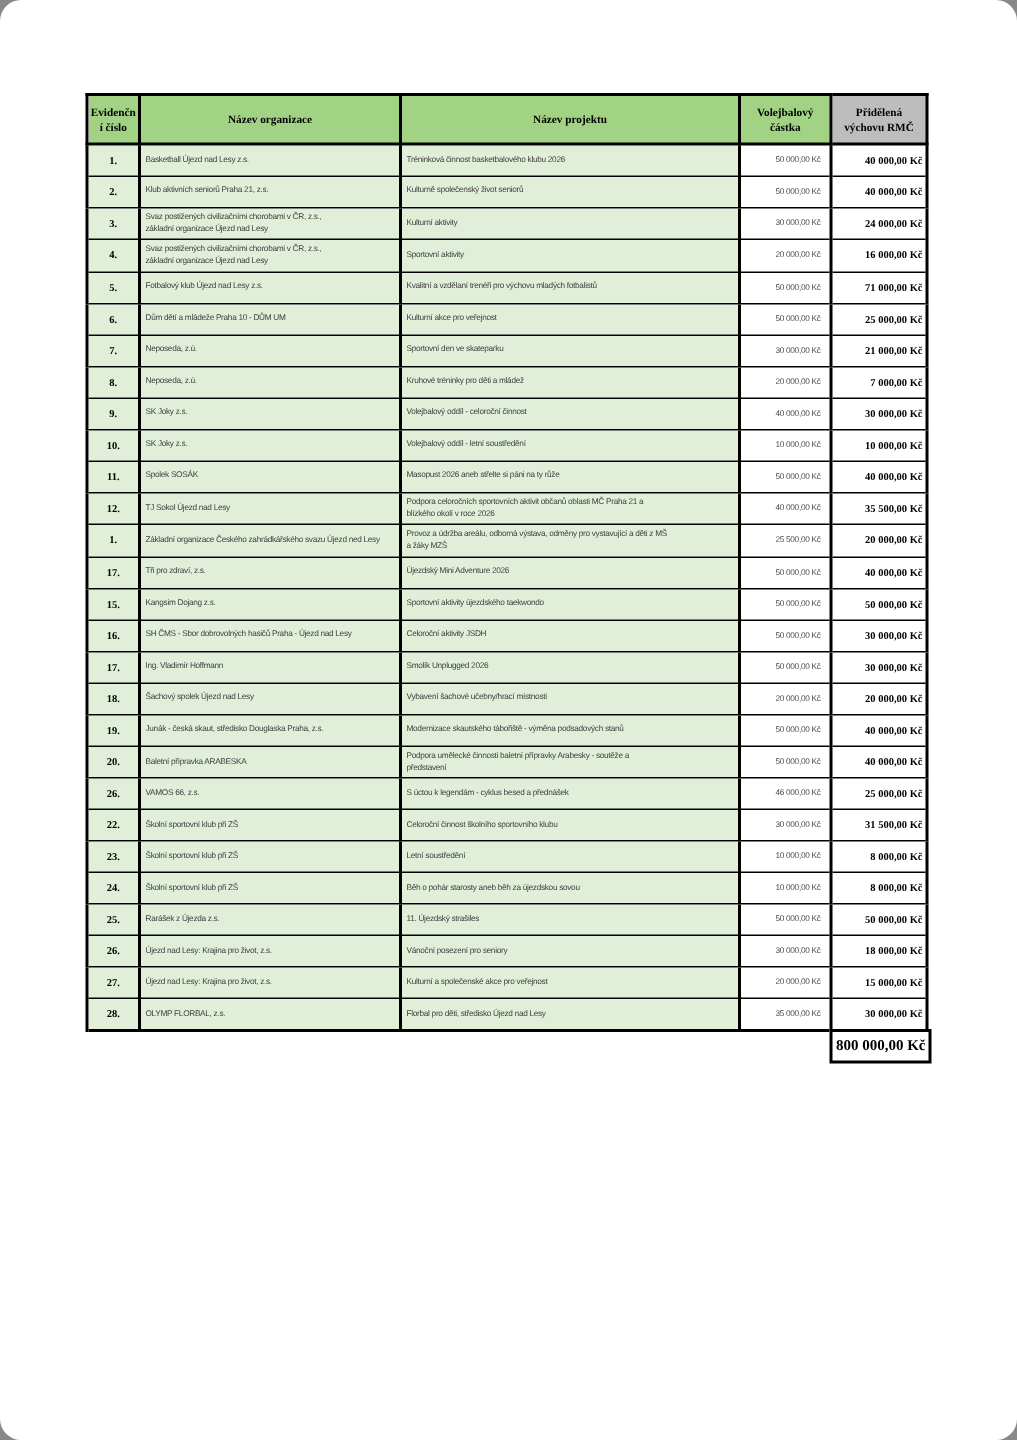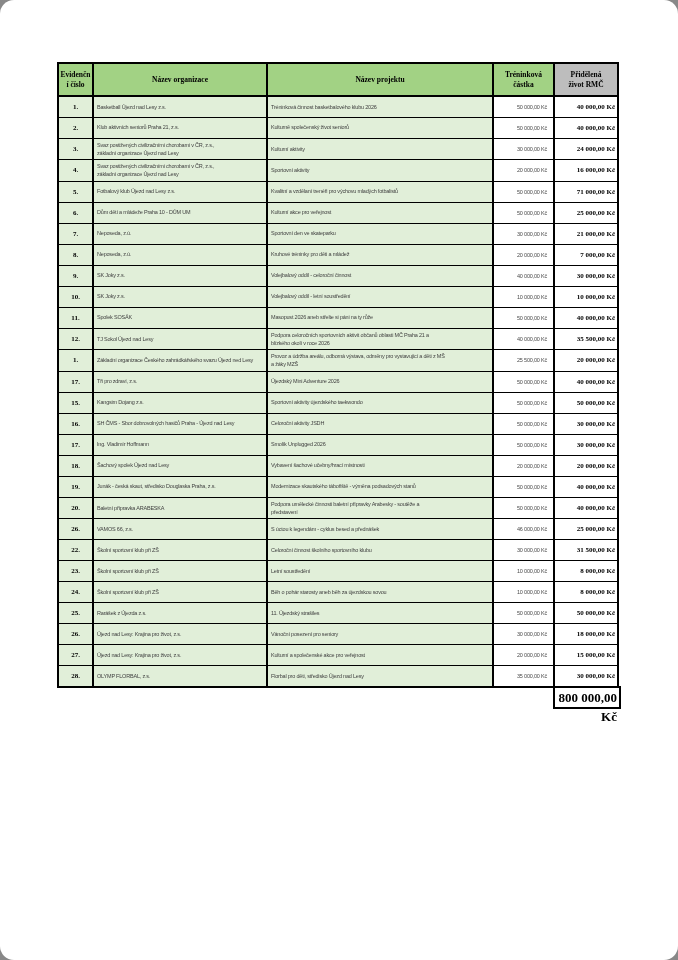--- a/index.html
+++ b/index.html
@@ -89,21 +89,21 @@
   }
   .total-cell {
     box-sizing: border-box;
     width: 68px;
     height: 23px;
     margin-top: -2px;
     border: 2px solid var(--border-color, #000);
     background: var(--cell-white, #ffffff);
     font-family: "Liberation Serif", serif;
     font-weight: bold;
-    font-size: 13px;
+    font-size: 10px;
     color: #000;
     text-align: right;
     line-height: 19px;
     padding-right: 2px;
   }
 </style>
 </head>
 <body>
 
 <div class="page">
@@ -115,24 +115,24 @@
         <col style="width:226px">
         <col style="width:61px">
         <col style="width:64px">
       </colgroup>
       <thead>
         <tr>
           <th class="h1">Evidenčn
 í číslo</th>
           <th class="h2">Název organizace</th>
           <th class="h3">Název projektu</th>
-          <th class="h4">Tréninková
+          <th class="h4">Volejbalový
 částka</th>
           <th class="h5">Přidělená
-život RMČ</th>
+výchovu RMČ</th>
         </tr>
       </thead>
       <tbody>
           <tr>
     <td class="c1">1.</td>
     <td class="c2">Basketball Újezd nad Lesy z.s.</td>
     <td class="c3">Tréninková činnost basketbalového klubu 2026</td>
     <td class="c4">50 000,00 Kč</td>
     <td class="c5">40 000,00 Kč</td>
   </tr>

